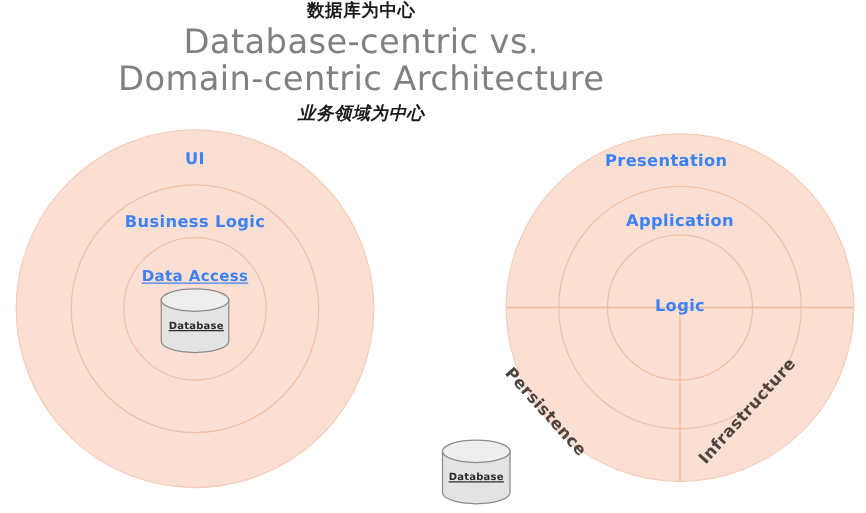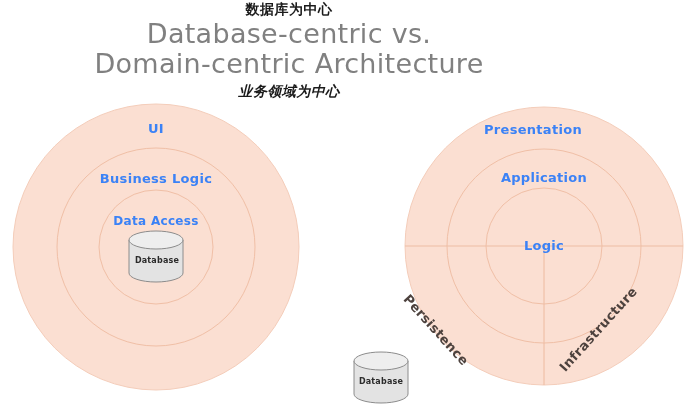--- a/index.html
+++ b/index.html
@@ -99,20 +99,21 @@
   .db-cylinder .db-text {
     position: absolute;
     left: 0;
     width: 100%;
     text-align: center;
     font-family: "DejaVu Sans", "Liberation Sans", sans-serif;
     font-size: 8px;
     font-weight: 700;
     color: #2b2b2b;
     letter-spacing: 0.2px;
+    text-decoration: underline;
   }
   #db-left { left: 128px; top: 231px; width: 58px; height: 52px; }
   #db-left .db-text { top: 25px; }
   #db-bottom { left: 352px; top: 352px; width: 58px; height: 52px; }
   #db-bottom .db-text { top: 25px; }
 </style>
 </head>
 <body>
 
 <div id="title-block">
@@ -148,21 +149,21 @@
   </g>
 
   <g>
     <path d="M 354 361 L 354 394 A 27 9 0 0 0 408 394 L 408 361 Z" fill="#e3e3e3" stroke="#8c8c8c" stroke-width="1"></path>
     <ellipse cx="381" cy="361" rx="27" ry="9" fill="#eeeeee" stroke="#8c8c8c" stroke-width="1"></ellipse>
   </g>
 </svg>
 
 <div class="ring-label sz-lg" style="left:156px; top:128px;">UI</div>
 <div class="ring-label sz-lg" style="left:156px; top:178px;text-align:center;">Business Logic</div>
-<div class="ring-label sz-md" style="left:156px; top:221px;">Data Access</div>
+<div class="ring-label sz-md" style="left:156px; top:221px;text-decoration:underline;">Data Access</div>
 
 <div class="ring-label sz-lg" style="left:533px; top:129px;">Presentation</div>
 <div class="ring-label sz-lg" style="left:544px; top:177px;">Application</div>
 <div class="ring-label sz-lg" style="left:544px; top:245px;">Logic</div>
 
 <div class="sector-label" id="label-persistence">Persistence</div>
 <div class="sector-label" id="label-infrastructure">Infrastructure</div>
 
 <div class="db-cylinder" id="db-left">
   <div class="db-text">Database</div>

